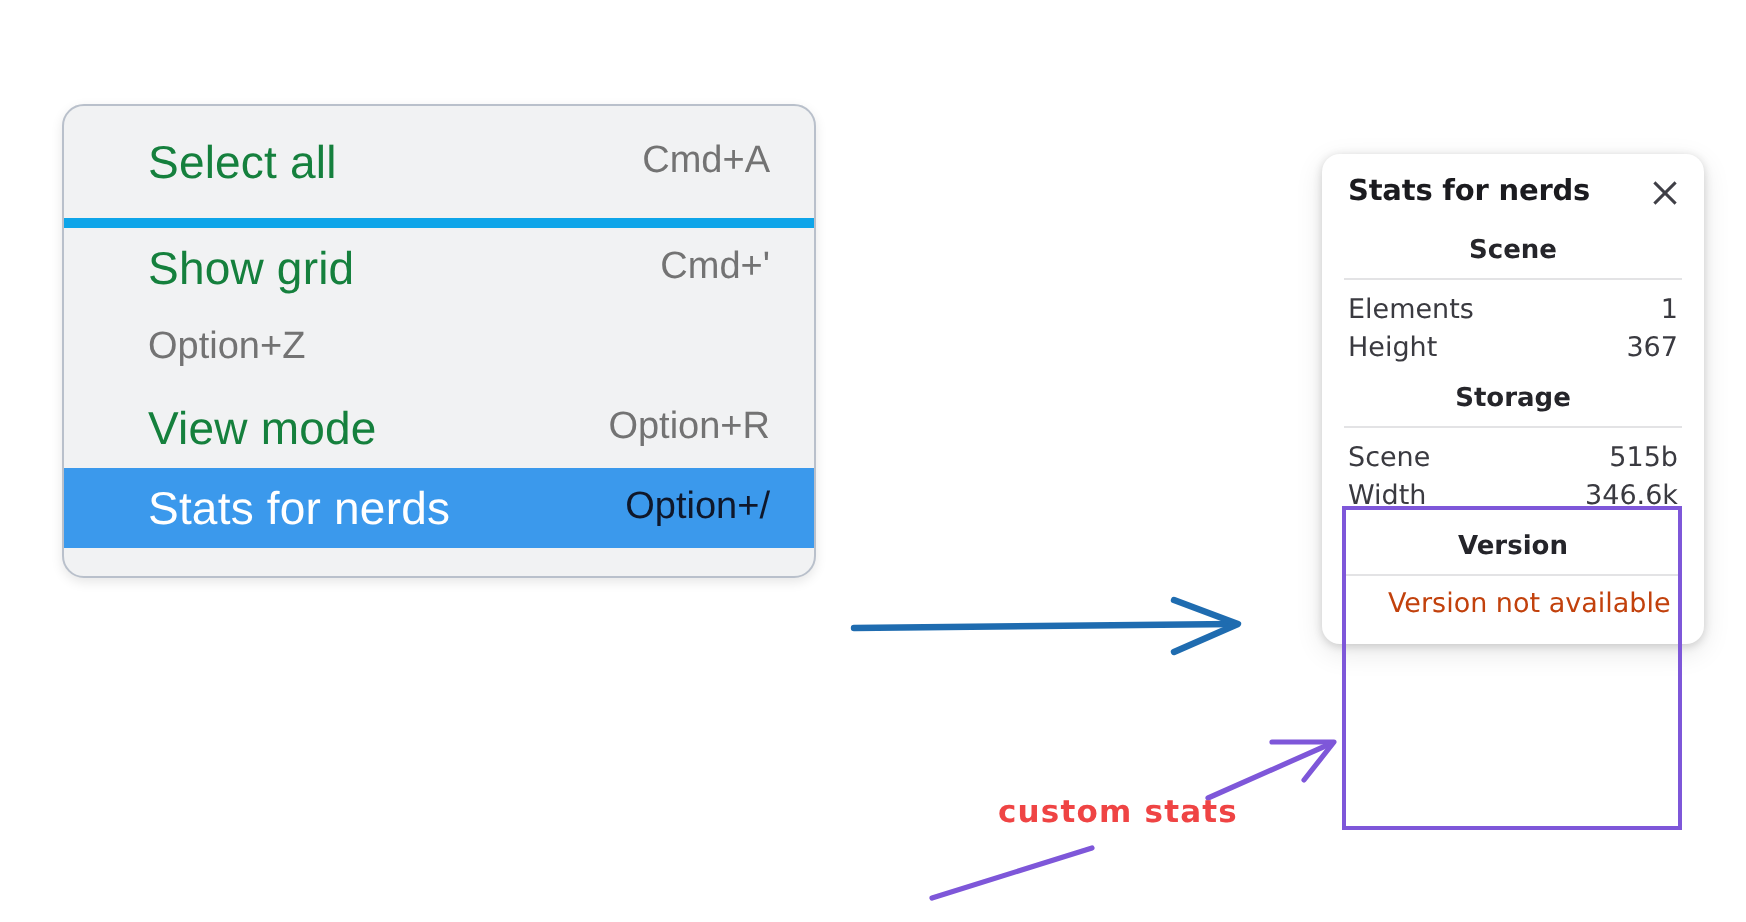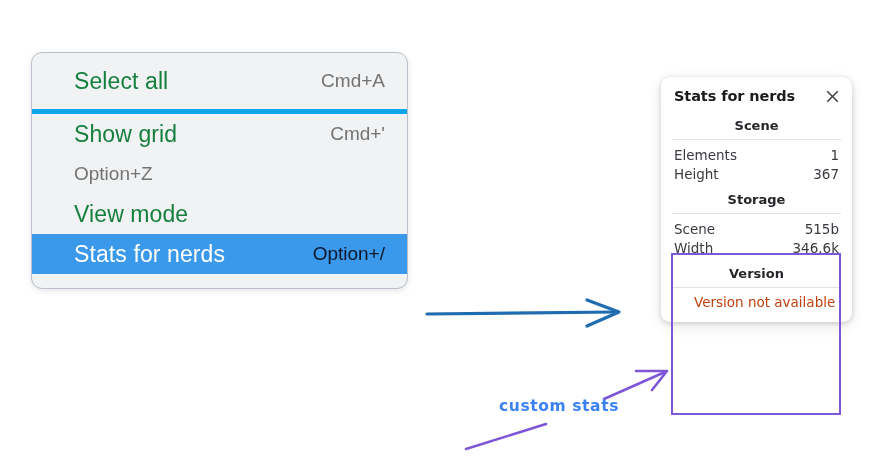--- a/index.html
+++ b/index.html
@@ -145,21 +145,21 @@
     pointer-events: none;
   }
   #annotation-text {
     position: absolute;
     left: 499px;
     top: 397px;
     font-family: "DejaVu Sans", sans-serif;
     font-size: 15.5px;
     font-weight: bold;
     letter-spacing: 0.6px;
-    color: #3b82f6;
+    color: #ef4444;
     white-space: nowrap;
   }
 </style>
 </head>
 <body>
 
 <div id="context-menu">
 
   <div class="menu-section">
     <div class="menu-item">
@@ -171,20 +171,21 @@
   <div class="menu-section tail">
     <div class="menu-item">
       <span class="menu-label">Show grid</span>
       <span class="menu-shortcut">Cmd+'</span>
     </div>
     <div class="menu-item">
       <span class="menu-shortcut">Option+Z</span>
     </div>
     <div class="menu-item">
       <span class="menu-label">View mode</span>
+      <span class="menu-shortcut">Option+R</span>
     </div>
     <div class="menu-item selected">
       <span class="menu-label">Stats for nerds</span>
       <span class="menu-shortcut">Option+/</span>
     </div>
   </div>
 
 </div>
 
 <div id="stats-panel">

